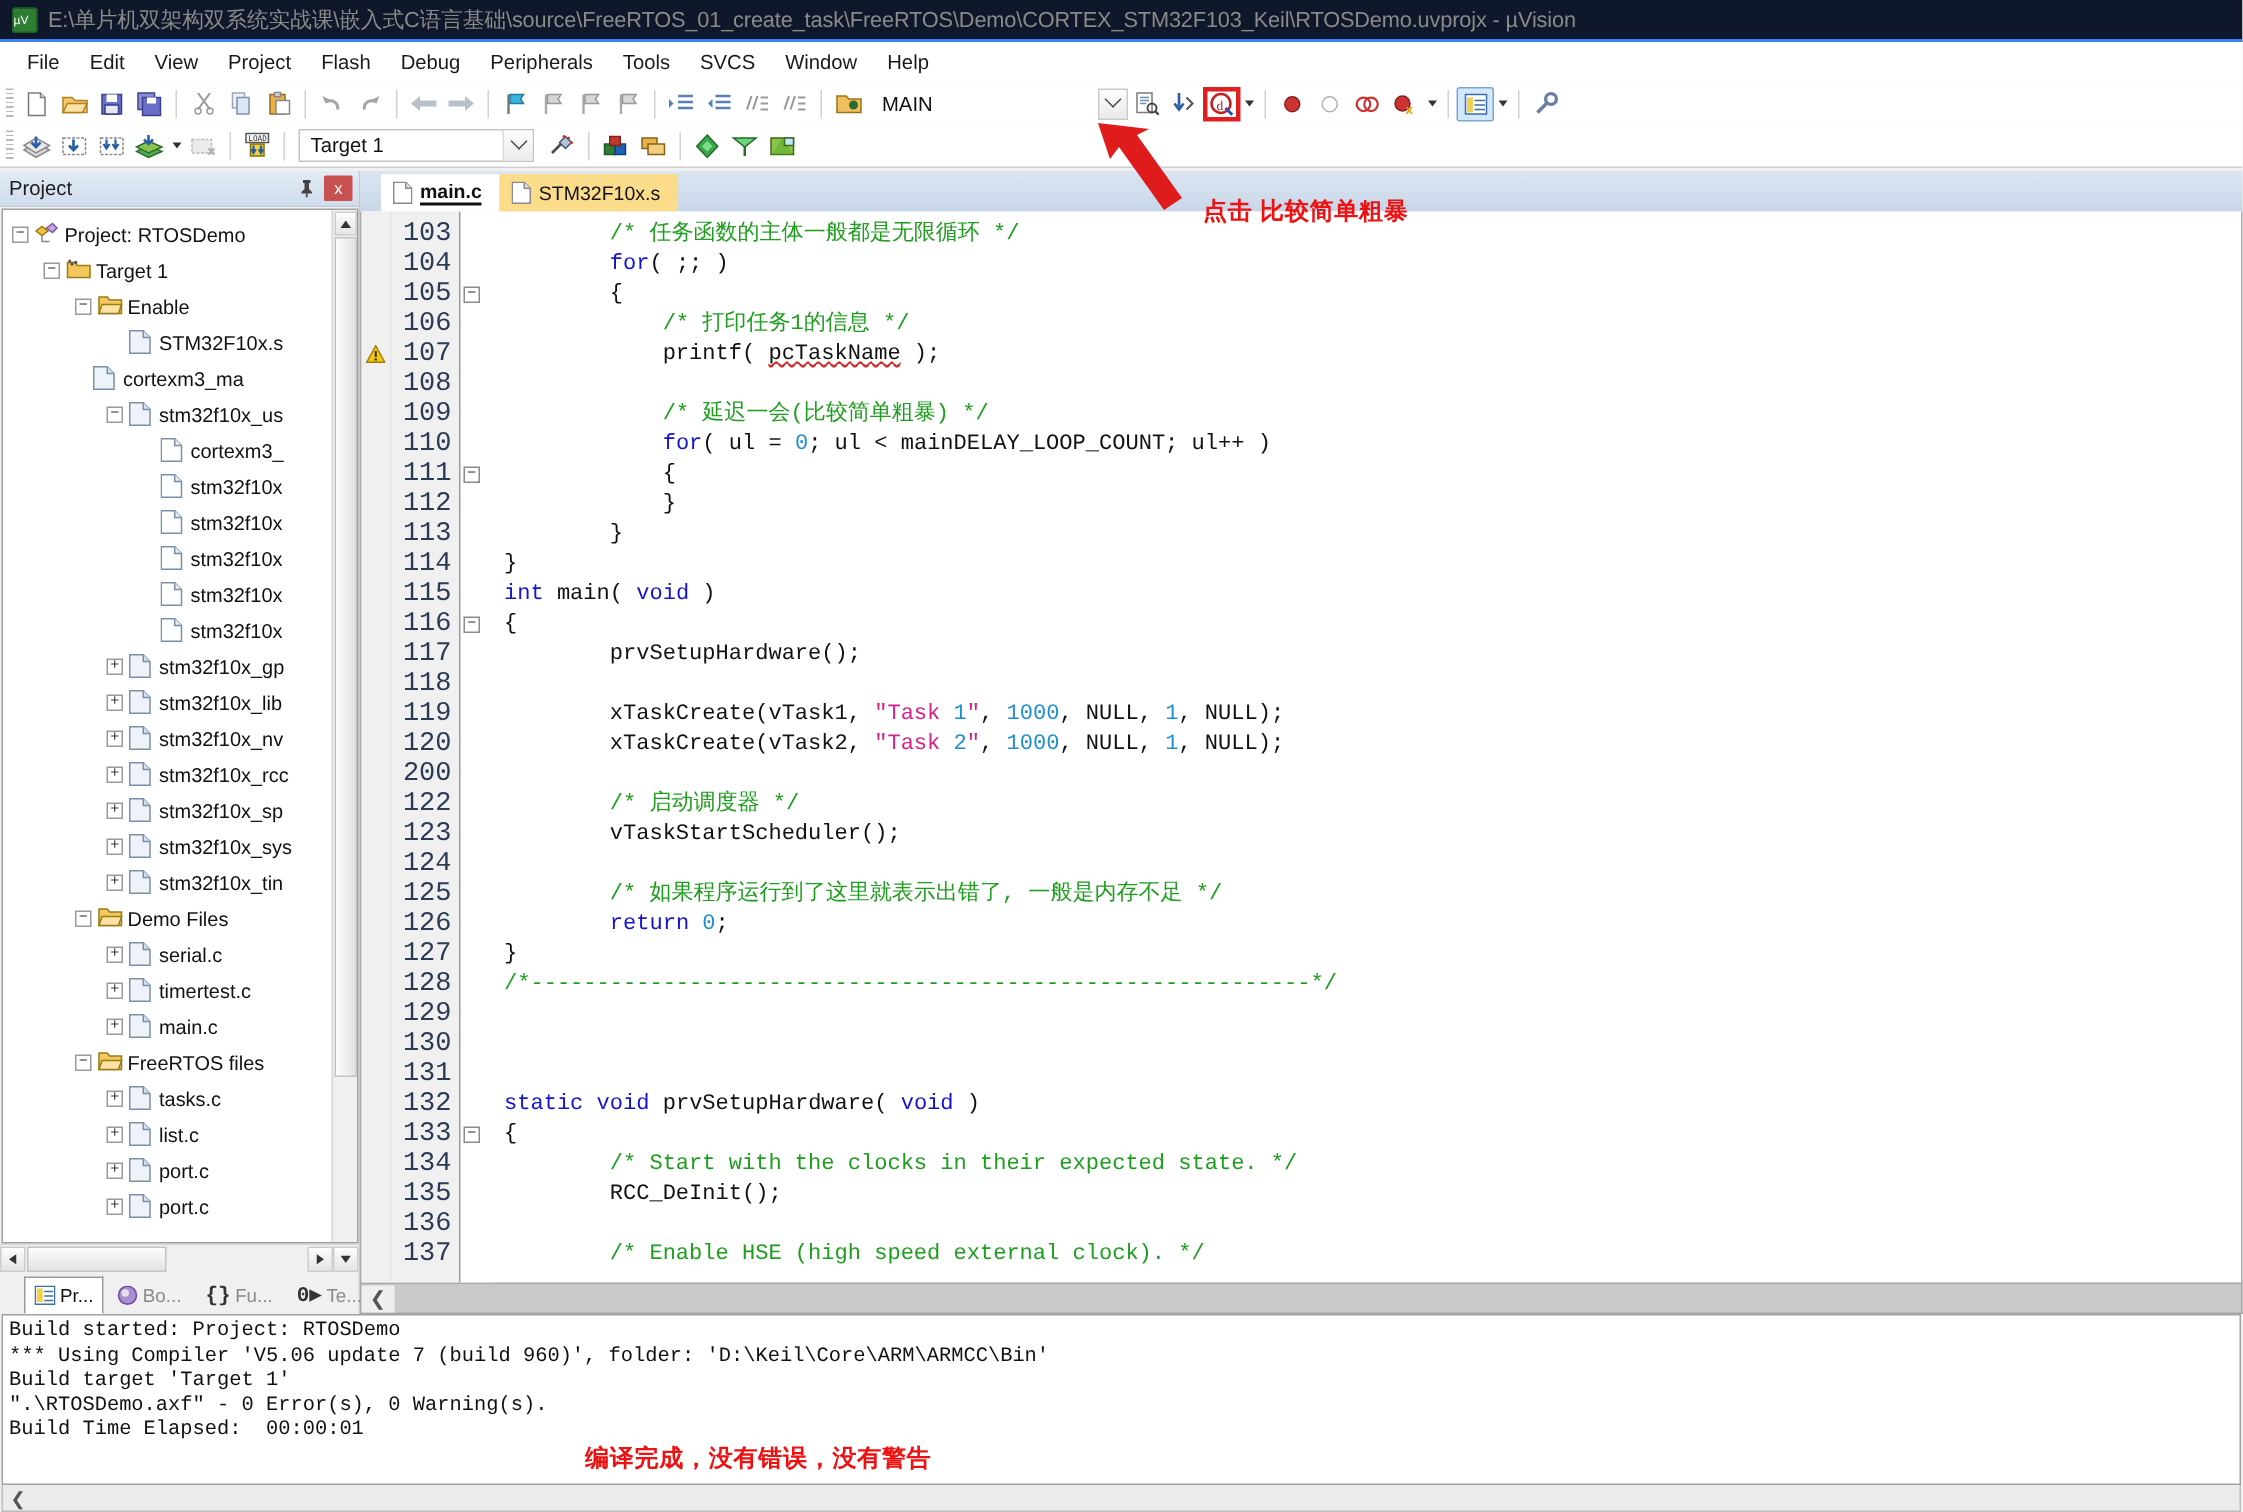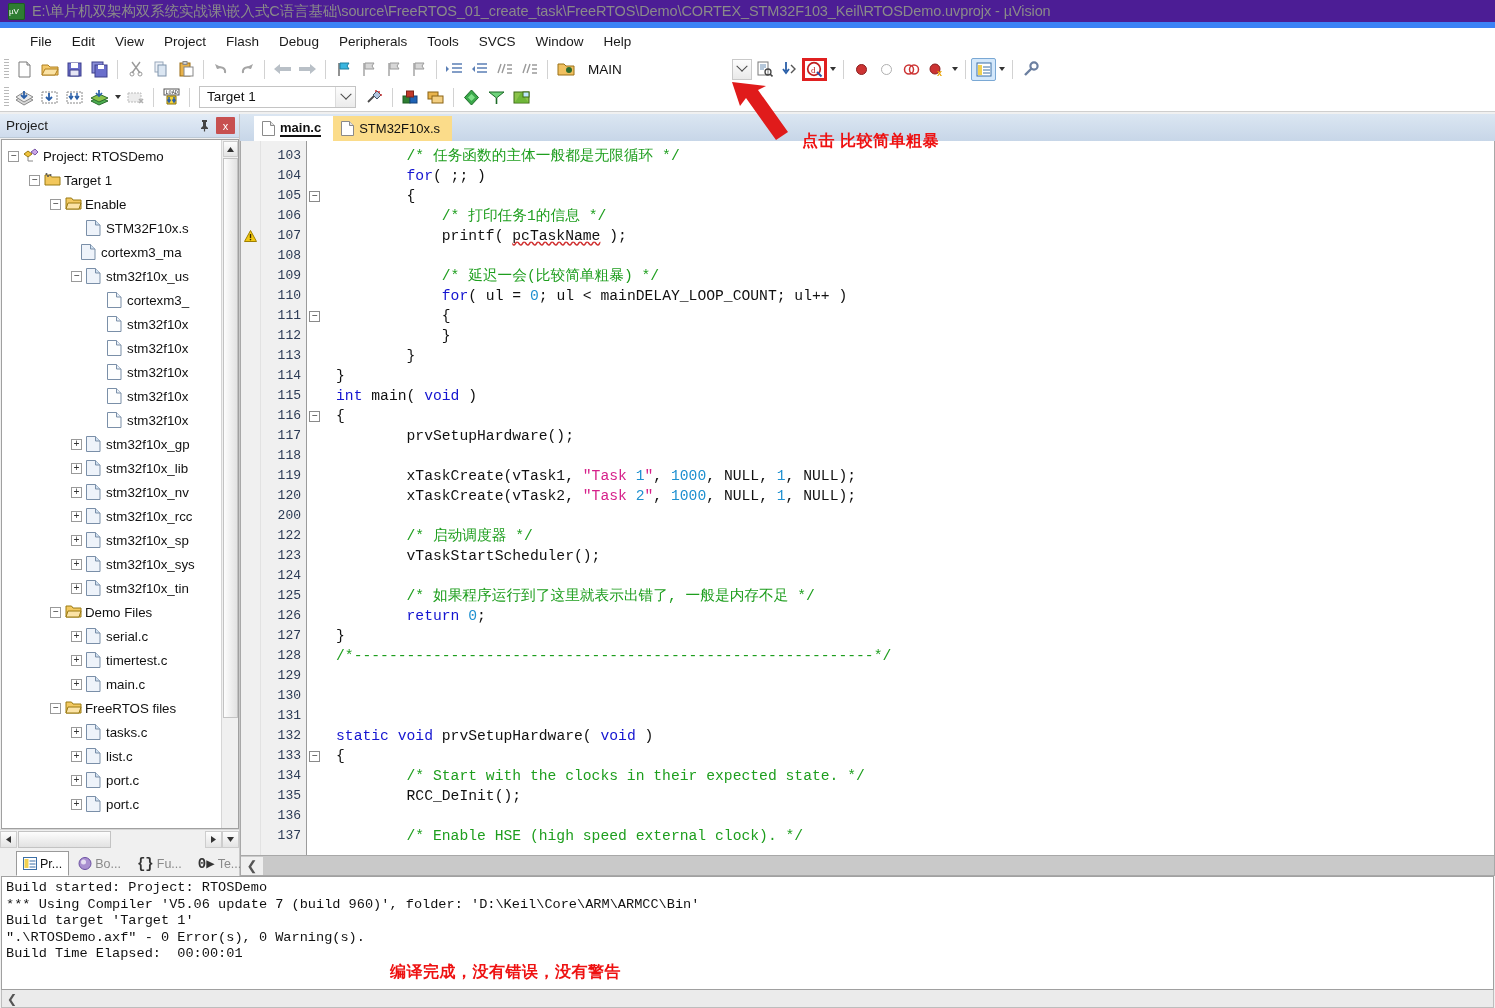--- a/index.html
+++ b/index.html
@@ -3,40 +3,40 @@
 <meta charset="utf-8">
 <style>
   * { box-sizing: border-box; margin:0; padding:0; }
   html,body{
     width:1495px; height:1008px; overflow:hidden;
     font-family:"Liberation Sans", sans-serif;
     background:#f0f0f0;
   }
   
   #titlebar{
-    height:28px; background:#4c1d95; display:flex; align-items:center;
-    padding-left:8px; border-bottom:6px solid #3b82f6;
+    height:28px; background:#0f172a; display:flex; align-items:center;
+    padding-left:8px; border-bottom:2px solid #3b82f6;
   }
   #titlebar .tb-icon{
     width:17px;height:17px;background:#2e7d32;border-radius:2px;
     position:relative;margin-right:7px;flex:none;
     box-shadow:inset 0 0 0 1px #1b5e20;
   }
   #titlebar .tb-icon:after{
     content:"µV";position:absolute;left:1px;top:1px;font-size:8px;color:#fff;
     font-family:"Liberation Sans",sans-serif;line-height:15px;
   }
   #title-text{
     font-size:14.5px;color:#8a8a8a;white-space:nowrap;
     letter-spacing:-0.1px;
   }
   
   #menubar{
     height:27px; background:#ffffff; display:flex; align-items:center;
-    padding-left:20px; gap:0px;
+    padding-left:8px; gap:0px;
   }
   #menubar .mi{
     font-size:13.5px;color:#1a1a1a;padding:3px 10px;white-space:nowrap;cursor:default;
   }
   
   .toolbar{
     height:28px;background:#ffffff;display:flex;align-items:center;
     padding-left:3px;position:relative;
   }
   #toolbar2{ border-bottom:1px solid #cfcfcf; height:29px;}
@@ -173,21 +173,21 @@
   .etab.file2{background:#fbdc8a;color:#111;}
   #code-area{
     flex:1;display:flex;background:#ffffff;border:1px solid #a8a8a8;border-top:none;
     overflow:hidden;position:relative;
   }
   #marker-col{
     width:20px;background:#f0f0f0;border-right:1px solid #e2e2e2;flex:none;padding-top:5px;
   }
   #gutter{
     width:45px;background:#f0f0f0;flex:none;text-align:right;padding:5px 5px 0 0;
-    font-family:"Liberation Mono",monospace;font-size:13px;color:#2b3a55;
+    font-family:"Liberation Mono",monospace;font-size:18px;color:#2b3a55;
   }
   #fold-col{
     width:22px;flex:none;background:#ffffff;padding-top:5px;position:relative;
     border-left:1px solid #9b9b9b;
   }
   #code-text{
     flex:1;padding:5px 0 0 8px;font-family:"Liberation Mono",monospace;font-size:14.7px;
     color:#111;white-space:pre;overflow:hidden;
   }
   .ln{height:20px;line-height:20px;}
@@ -613,21 +613,21 @@
             <span class="tlabel">Enable</span>
           </div>
           <div class="trow" style="padding-left: 69px;">
             <span class="tog none"></span>
             <span class="ico"><svg width="15" height="16" viewBox="0 0 15 16">
                 <path d="M0.5 0.5h9l4.5 4.5v10.5H0.5z" fill="#eef3fa" stroke="#7a8fa8"></path>
                 <path d="M9.5 0.5v4.5h4.5" fill="#cfe0f0" stroke="#7a8fa8"></path>
               </svg></span>
             <span class="tlabel">STM32F10x.s</span>
           </div>
-          <div class="trow" style="padding-left: 64px;">
+          <div class="trow" style="padding-left: 45px;">
             <span class="tog none"></span>
             <span class="ico"><svg width="15" height="16" viewBox="0 0 15 16">
                 <path d="M0.5 0.5h9l4.5 4.5v10.5H0.5z" fill="#eef3fa" stroke="#7a8fa8"></path>
                 <path d="M9.5 0.5v4.5h4.5" fill="#cfe0f0" stroke="#7a8fa8"></path>
               </svg></span>
             <span class="tlabel">cortexm3_ma</span>
           </div>
           <div class="trow" style="padding-left: 69px;">
             <span class="tog">−</span>
             <span class="ico"><svg width="15" height="16" viewBox="0 0 15 16">

